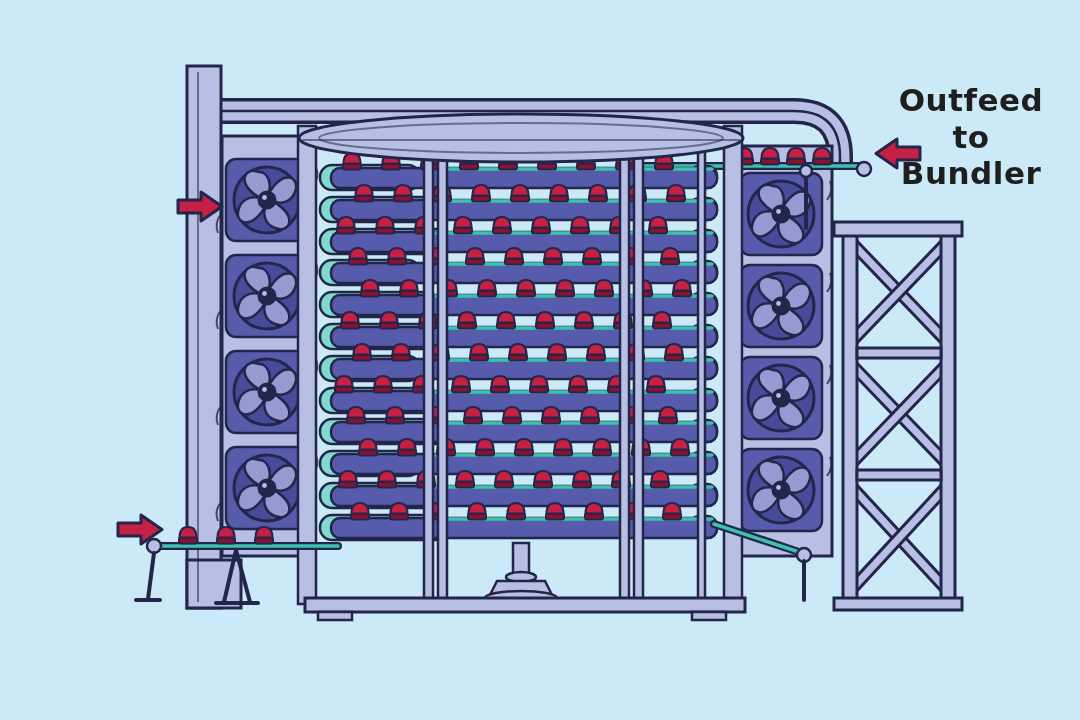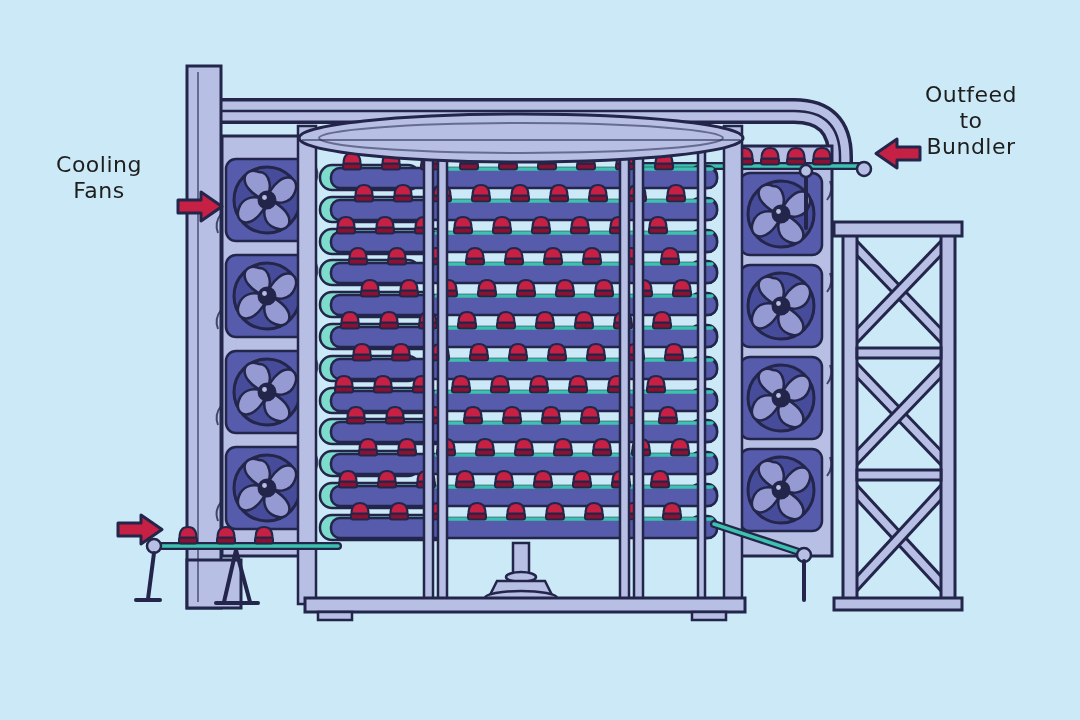--- a/index.html
+++ b/index.html
@@ -2,23 +2,23 @@
 <html style="--bg: #cbe9f6; --outline: #23264a; --structure: #b7c0e4; --panel: #565cab; --panel-dark: #464c99; --blade: #959bd2; --belt: #3cc2af; --belt-light: #7edccc; --product: #c62045; --product-dark: #8c1130; --arrow: #c62045; --label: #1e1e1e;"><head>
 <meta charset="utf-8">
 <style>
   html,body{margin:0;padding:0}
   .stage{
     position:relative;width:1080px;height:720px;background:var(--bg,#cbe9f6);
     font-family:"DejaVu Sans","Liberation Sans",sans-serif;overflow:hidden;
   }
   .stage > svg{position:absolute;left:0;top:0}
   .label{
-    position:absolute;font-weight:400;color:var(--label,#1e1e1e);
+    position:absolute;font-weight:700;color:var(--label,#1e1e1e);
     white-space:pre-line;text-align:center;line-height:1.18;letter-spacing:.5px;
-    font-size:22px;
+    font-size:31px;
   }
   
   .st{fill:var(--structure);stroke:var(--outline);stroke-width:3}
   .st2{fill:var(--structure);stroke:var(--outline);stroke-width:2.5}
   .band{fill:var(--panel);stroke:var(--outline);stroke-width:2.5}
   .belt-blob{fill:var(--belt-light);stroke:var(--outline);stroke-width:2.5}
   .belt-edge{stroke:var(--belt);stroke-width:3.5;fill:none;stroke-linecap:round}
   .conv-out{stroke:var(--outline);stroke-width:8;fill:none;stroke-linecap:round}
   .conv-belt{stroke:var(--belt);stroke-width:3.5;fill:none;stroke-linecap:round}
   .leg{stroke:var(--outline);stroke-width:4;fill:none;stroke-linecap:round}
@@ -364,18 +364,16 @@
           <use href="#product" transform="translate(226,543)"></use>
           <use href="#product" transform="translate(264,543)"></use>
         </g>
     </g>
 
     <use href="#blockArrow" transform="translate(178,192)"></use>
     <use href="#blockArrow" transform="translate(118,515)"></use>
     <use href="#blockArrow" transform="translate(920,139) scale(-1,1)"></use>
   </svg>
 
-  <div class="label" style="left:20px;top:152px;width:158px">Cooling
-Fans</div>
   <div class="label" style="left:878px;top:82px;width:186px">Outfeed
 to
 Bundler</div>
 </div>
 
 </body></html>

